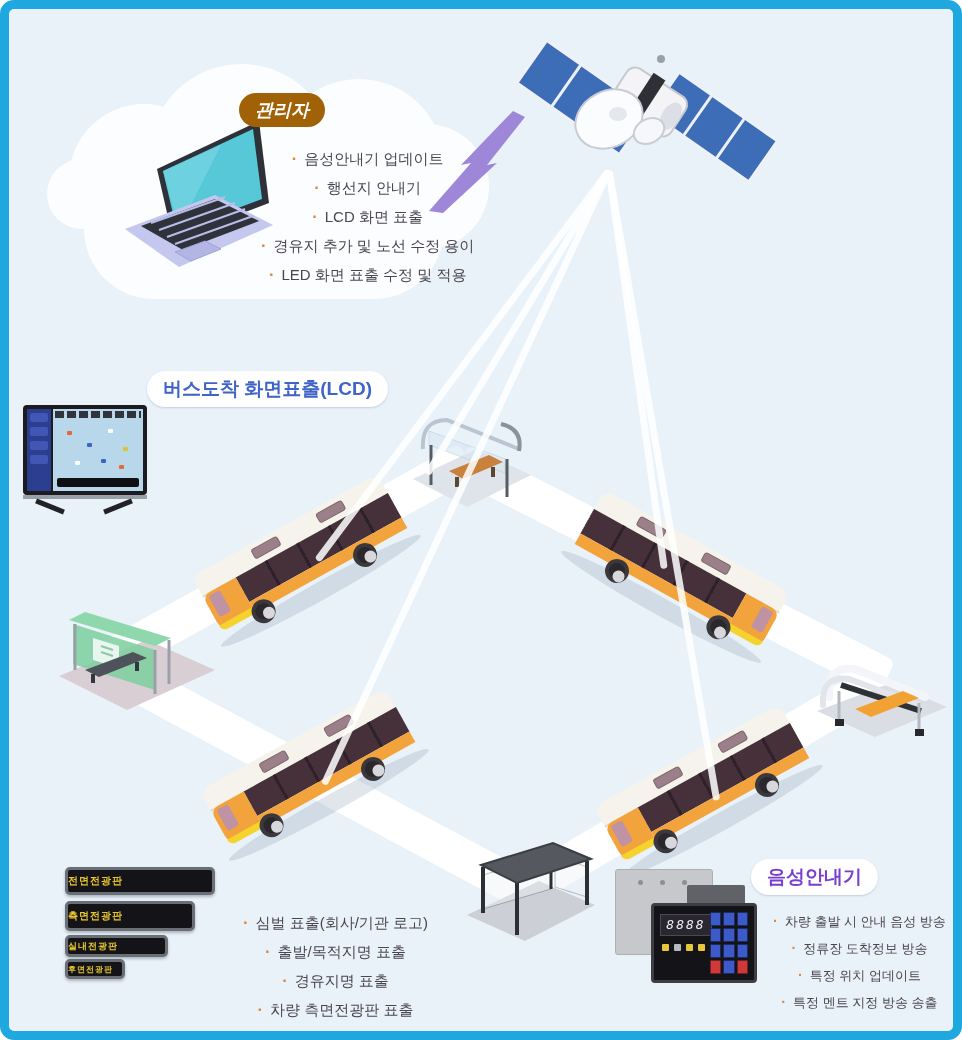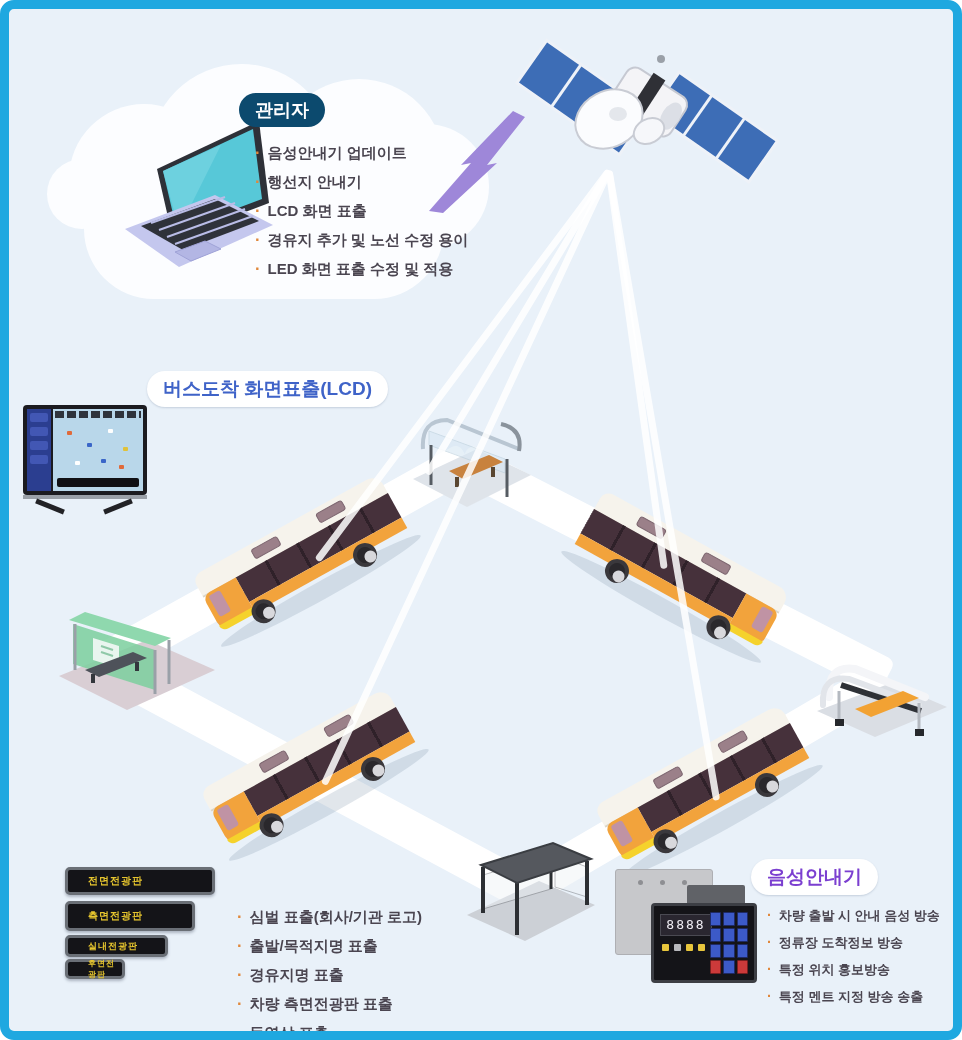--- a/index.html
+++ b/index.html
@@ -16,32 +16,32 @@
   .beam{position:absolute;height:7px;background:rgba(255,255,255,.85);
         transform-origin:0 50%;border-radius:4px;z-index:12;}
 
   
   .cloud-puff{position:absolute;background:#fcfdff;border-radius:50%;z-index:5;}
   .cloud-base{position:absolute;background:#fcfdff;border-radius:70px;z-index:5;}
 
   
   .pill{position:absolute;z-index:30;background:#ffffff;border-radius:18px;
         padding:5px 16px;font-size:19px;font-weight:bold;box-shadow:0 1px 2px rgba(90,110,140,.25);}
-  .pill.admin{background:#0c4a6e;color:#ffffff;font-size:18px;box-shadow:none;}
+  .pill.admin{background:#a16207;color:#ffffff;font-size:18px;box-shadow:none;font-style:italic;}
   .pill.blue{color:#3f63c8;}
   .pill.purple{color:#7b3fd0;}
-  .info-list{position:absolute;z-index:30;margin:8px;padding:0;list-style:none;
-             font-size:15px;font-weight:700;color:#4a4550;}
+  .info-list{position:absolute;z-index:30;margin:14px;padding:0;list-style:none;
+             font-size:15px;font-weight:400;color:#4a4550;text-align:center;}
   .info-list li{margin-bottom:9px;white-space:nowrap;}
   .info-list li::before{content:"·";color:#e0883c;font-weight:900;margin-right:7px;font-size:1.1em;}
 
   
   .led-panel{position:absolute;z-index:30;background:#141418;border:3px solid #6a6f76;
              border-radius:5px;color:#e6c52e;font-weight:bold;display:flex;align-items:center;
-             padding-left:20px;letter-spacing:1px;box-shadow:0 2px 3px rgba(60,70,90,.35);}
+             padding-left:0;letter-spacing:1px;box-shadow:0 2px 3px rgba(60,70,90,.35);}
 
   
   .monitor{position:absolute;left:14px;top:396px;width:124px;height:110px;z-index:30;}
   .m-frame{position:relative;width:124px;height:90px;background:#1b1b20;border-radius:4px;
            padding:4px;display:flex;gap:2px;}
   .m-side{width:24px;height:100%;background:#2b3e90;display:flex;flex-direction:column;
           gap:5px;padding:4px 3px;}
   .m-side span{display:block;height:9px;background:#4257b4;border-radius:2px;}
   .m-map{position:relative;flex:1;background:#b9d7ea;overflow:hidden;}
   .m-tabs{position:absolute;left:2px;top:2px;right:2px;height:7px;
@@ -80,21 +80,21 @@
   .bus.front-left .hatch.h1{left:64px;}  .bus.front-left .hatch.h2{left:138px;}
   .bus.front-right .front-block{right:0;border-radius:0 8px 10px 0;}
   .bus.front-right .windows{left:0;right:38px;}
   .bus.front-right .lower{left:0;right:38px;}
   .bus.front-right .windshield{right:5px;}
   .bus.front-right .bumper{right:0;border-radius:0 0 8px 0;}
   .bus.front-right .wheel.w1{right:34px;} .bus.front-right .wheel.w2{right:150px;}
   .bus.front-right .hatch.h1{right:64px;} .bus.front-right .hatch.h2{right:138px;}
 
   
-  .voice-device{position:absolute;left:606px;top:856px;width:136px;height:120px;z-index:30;}
+  .voice-device{position:absolute;left:606px;top:856px;width:136px;height:120px;z-index:30;font-style:italic;}
   .v-back{position:absolute;left:0;top:4px;width:98px;height:86px;background:#c7c8cb;
           border:1px solid #aeafb3;border-radius:3px;}
   .v-back span{position:absolute;top:10px;width:5px;height:5px;border-radius:50%;background:#8e8f93;}
   .v-box2{position:absolute;left:72px;top:20px;width:58px;height:32px;background:#606267;border-radius:2px;}
   .v-panel{position:absolute;left:36px;top:38px;width:106px;height:80px;background:#141418;
            border:3px solid #3c3e44;border-radius:4px;}
   .v-display{position:absolute;left:6px;top:8px;width:52px;height:22px;background:#2a2730;
              border:1px solid #4a4a52;color:#f0eef4;font-family:"DejaVu Sans Mono",monospace;
              font-size:13px;letter-spacing:2px;text-align:center;line-height:20px;}
   .v-btns{position:absolute;left:8px;top:38px;width:50px;display:flex;gap:5px;}
@@ -352,17 +352,17 @@
           <i></i>
           <i class="red"></i>
       </div>
     </div>
   </div>
 
   <div class="pill purple" style="left:742px;top:850px;">음성안내기</div>
   <ul class="info-list" style="left:750px;top:890px;font-size:13px;">
     <li>차량 출발 시 안내 음성 방송</li>
     <li>정류장 도착정보 방송</li>
-    <li>특정 위치 홍보방송</li>
+    <li>특정 위치 업데이트</li>
     <li>특정 멘트 지정 방송 송출</li>
   </ul>
 
 </div>
 
 </body></html>

